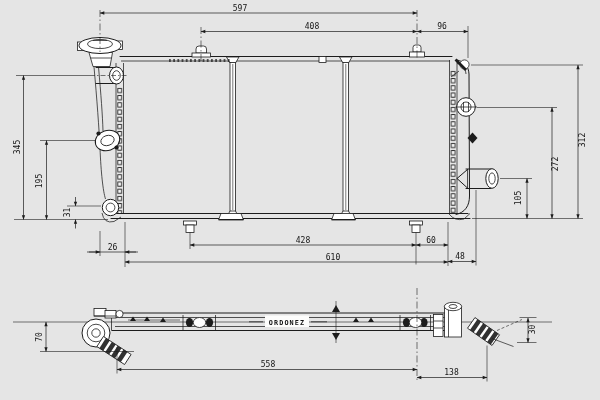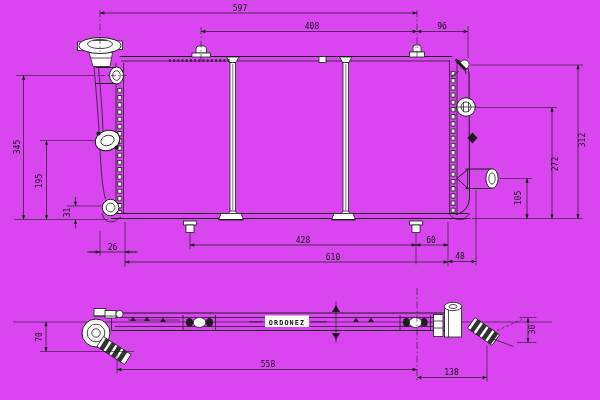--- a/index.html
+++ b/index.html
@@ -1,16 +1,16 @@
 <!DOCTYPE html>
 <html><head>
 <meta charset="utf-8">
 <style>
   html,body{margin:0;padding:0;background:#ffffff;}
-  .stage{width:600px;height:400px;background:#d946ef;position:relative;overflow:hidden;
+  .stage{width:600px;height:400px;background:#e5e5e5;position:relative;overflow:hidden;
          font-family:"DejaVu Sans Mono", monospace;}
   svg{display:block}
   .ln{stroke:#1c1c1c;stroke-width:1;fill:none;stroke-linecap:round}
   .ln2{stroke:#1c1c1c;stroke-width:.75;fill:none}
   .dimln{stroke:#1c1c1c;stroke-width:.7;fill:none}
   .ext{stroke:#1c1c1c;stroke-width:.6;fill:none}
   .cl{stroke:#1c1c1c;stroke-width:.6;fill:none;stroke-dasharray:7 2.5 1.5 2.5}
   .wfill{fill:#ffffff;stroke:#1c1c1c;stroke-width:1}
   .wfill2{fill:#ffffff;stroke:#1c1c1c;stroke-width:.8}
   .dark{fill:#1c1c1c;stroke:none}

